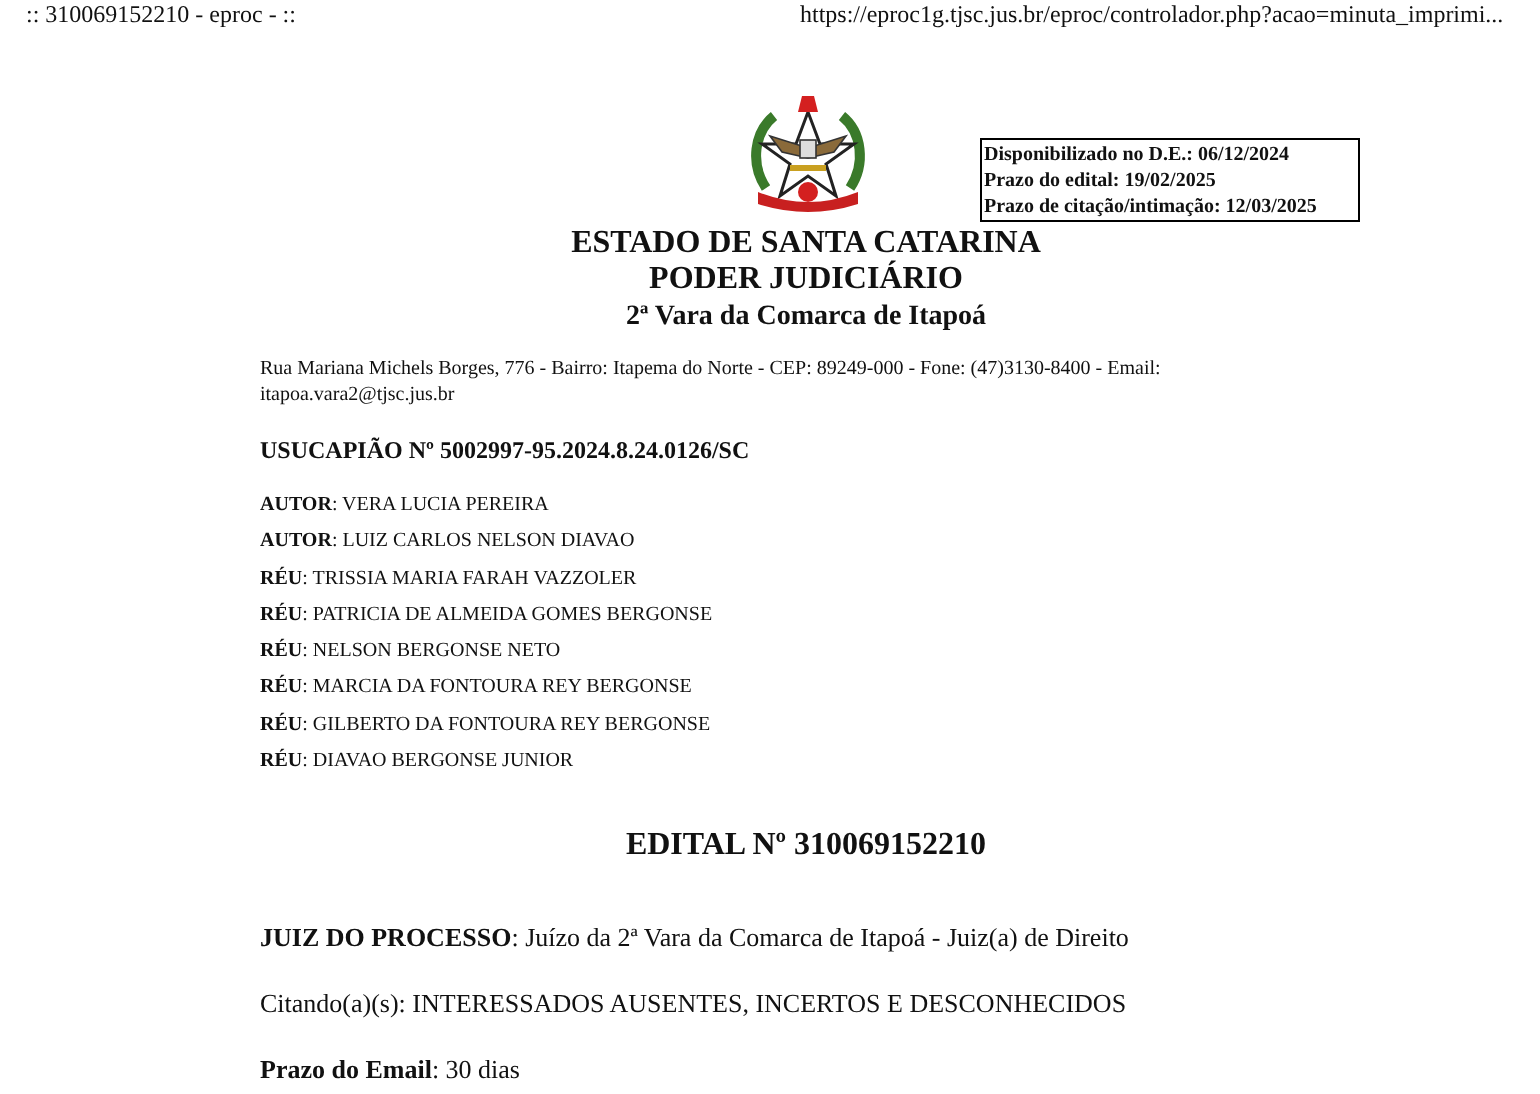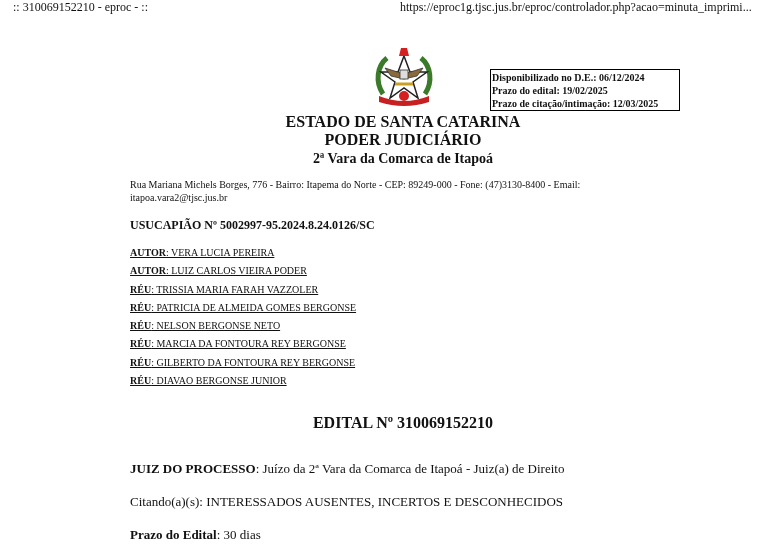--- a/index.html
+++ b/index.html
@@ -31,21 +31,21 @@
 
     .address {
       position: absolute; left: 130px; width: 546px; top: 178px; text-align: left;
       font-size: 10px; line-height: 13px;
     }
 
     .case-title {
       position: absolute; left: 130px; top: 218px; font-size: 12px; font-weight: bold; line-height: 14px;
     }
 
-    .parties { position: absolute; left: 130px; top: 244px; font-size: 10px; line-height: 18.3px; margin: 0; padding: 0; list-style: none; text-decoration: underline; }
+    .parties { position: absolute; left: 130px; top: 244px; font-size: 10px; line-height: 18.3px; margin: 0; padding: 0; list-style: none; }
     .parties li { white-space: nowrap; }
     .parties b { font-weight: bold; }
 
     .edital-title {
       position: absolute; left: 0; width: 806px; top: 413px; text-align: center;
       font-size: 16px; font-weight: bold; line-height: 20px;
     }
 
     .para { position: absolute; left: 130px; font-size: 13px; line-height: 16px; white-space: nowrap; }
     .p1 { top: 461px; }
@@ -91,26 +91,26 @@
 <div class="head-title t1">ESTADO DE SANTA CATARINA</div>
 <div class="head-title t2">PODER JUDICIÁRIO</div>
 <div class="head-title t3">2ª Vara da Comarca de Itapoá</div>
 
 <div class="address">Rua Mariana Michels Borges, 776 - Bairro: Itapema do Norte - CEP: 89249-000 - Fone: (47)3130-8400 - Email: itapoa.vara2@tjsc.jus.br</div>
 
 <div class="case-title">USUCAPIÃO Nº 5002997-95.2024.8.24.0126/SC</div>
 
 <ul class="parties">
   <li><b>AUTOR</b><span>: VERA LUCIA PEREIRA</span></li>
-  <li><b>AUTOR</b><span>: LUIZ CARLOS VIEIRA PODER</span></li>
+  <li><b>AUTOR</b><span>: LUIZ CARLOS NELSON DIAVAO</span></li>
   <li><b>RÉU</b><span>: TRISSIA MARIA FARAH VAZZOLER</span></li>
   <li><b>RÉU</b><span>: PATRICIA DE ALMEIDA GOMES BERGONSE</span></li>
   <li><b>RÉU</b><span>: NELSON BERGONSE NETO</span></li>
   <li><b>RÉU</b><span>: MARCIA DA FONTOURA REY BERGONSE</span></li>
   <li><b>RÉU</b><span>: GILBERTO DA FONTOURA REY BERGONSE</span></li>
   <li><b>RÉU</b><span>: DIAVAO BERGONSE JUNIOR</span></li>
 </ul>
 
 <div class="edital-title">EDITAL Nº 310069152210</div>
 
 <div class="para p1"><b>JUIZ DO PROCESSO</b><span>: Juízo da 2ª Vara da Comarca de Itapoá - Juiz(a) de Direito</span></div>
 <div class="para p2">Citando(a)(s): INTERESSADOS AUSENTES, INCERTOS E DESCONHECIDOS</div>
-<div class="para p3"><b>Prazo do Edital</b><span>: 30 dias</span></div>
+<div class="para p3"><b>Prazo do Email</b><span>: 30 dias</span></div>
 
 </body></html>

